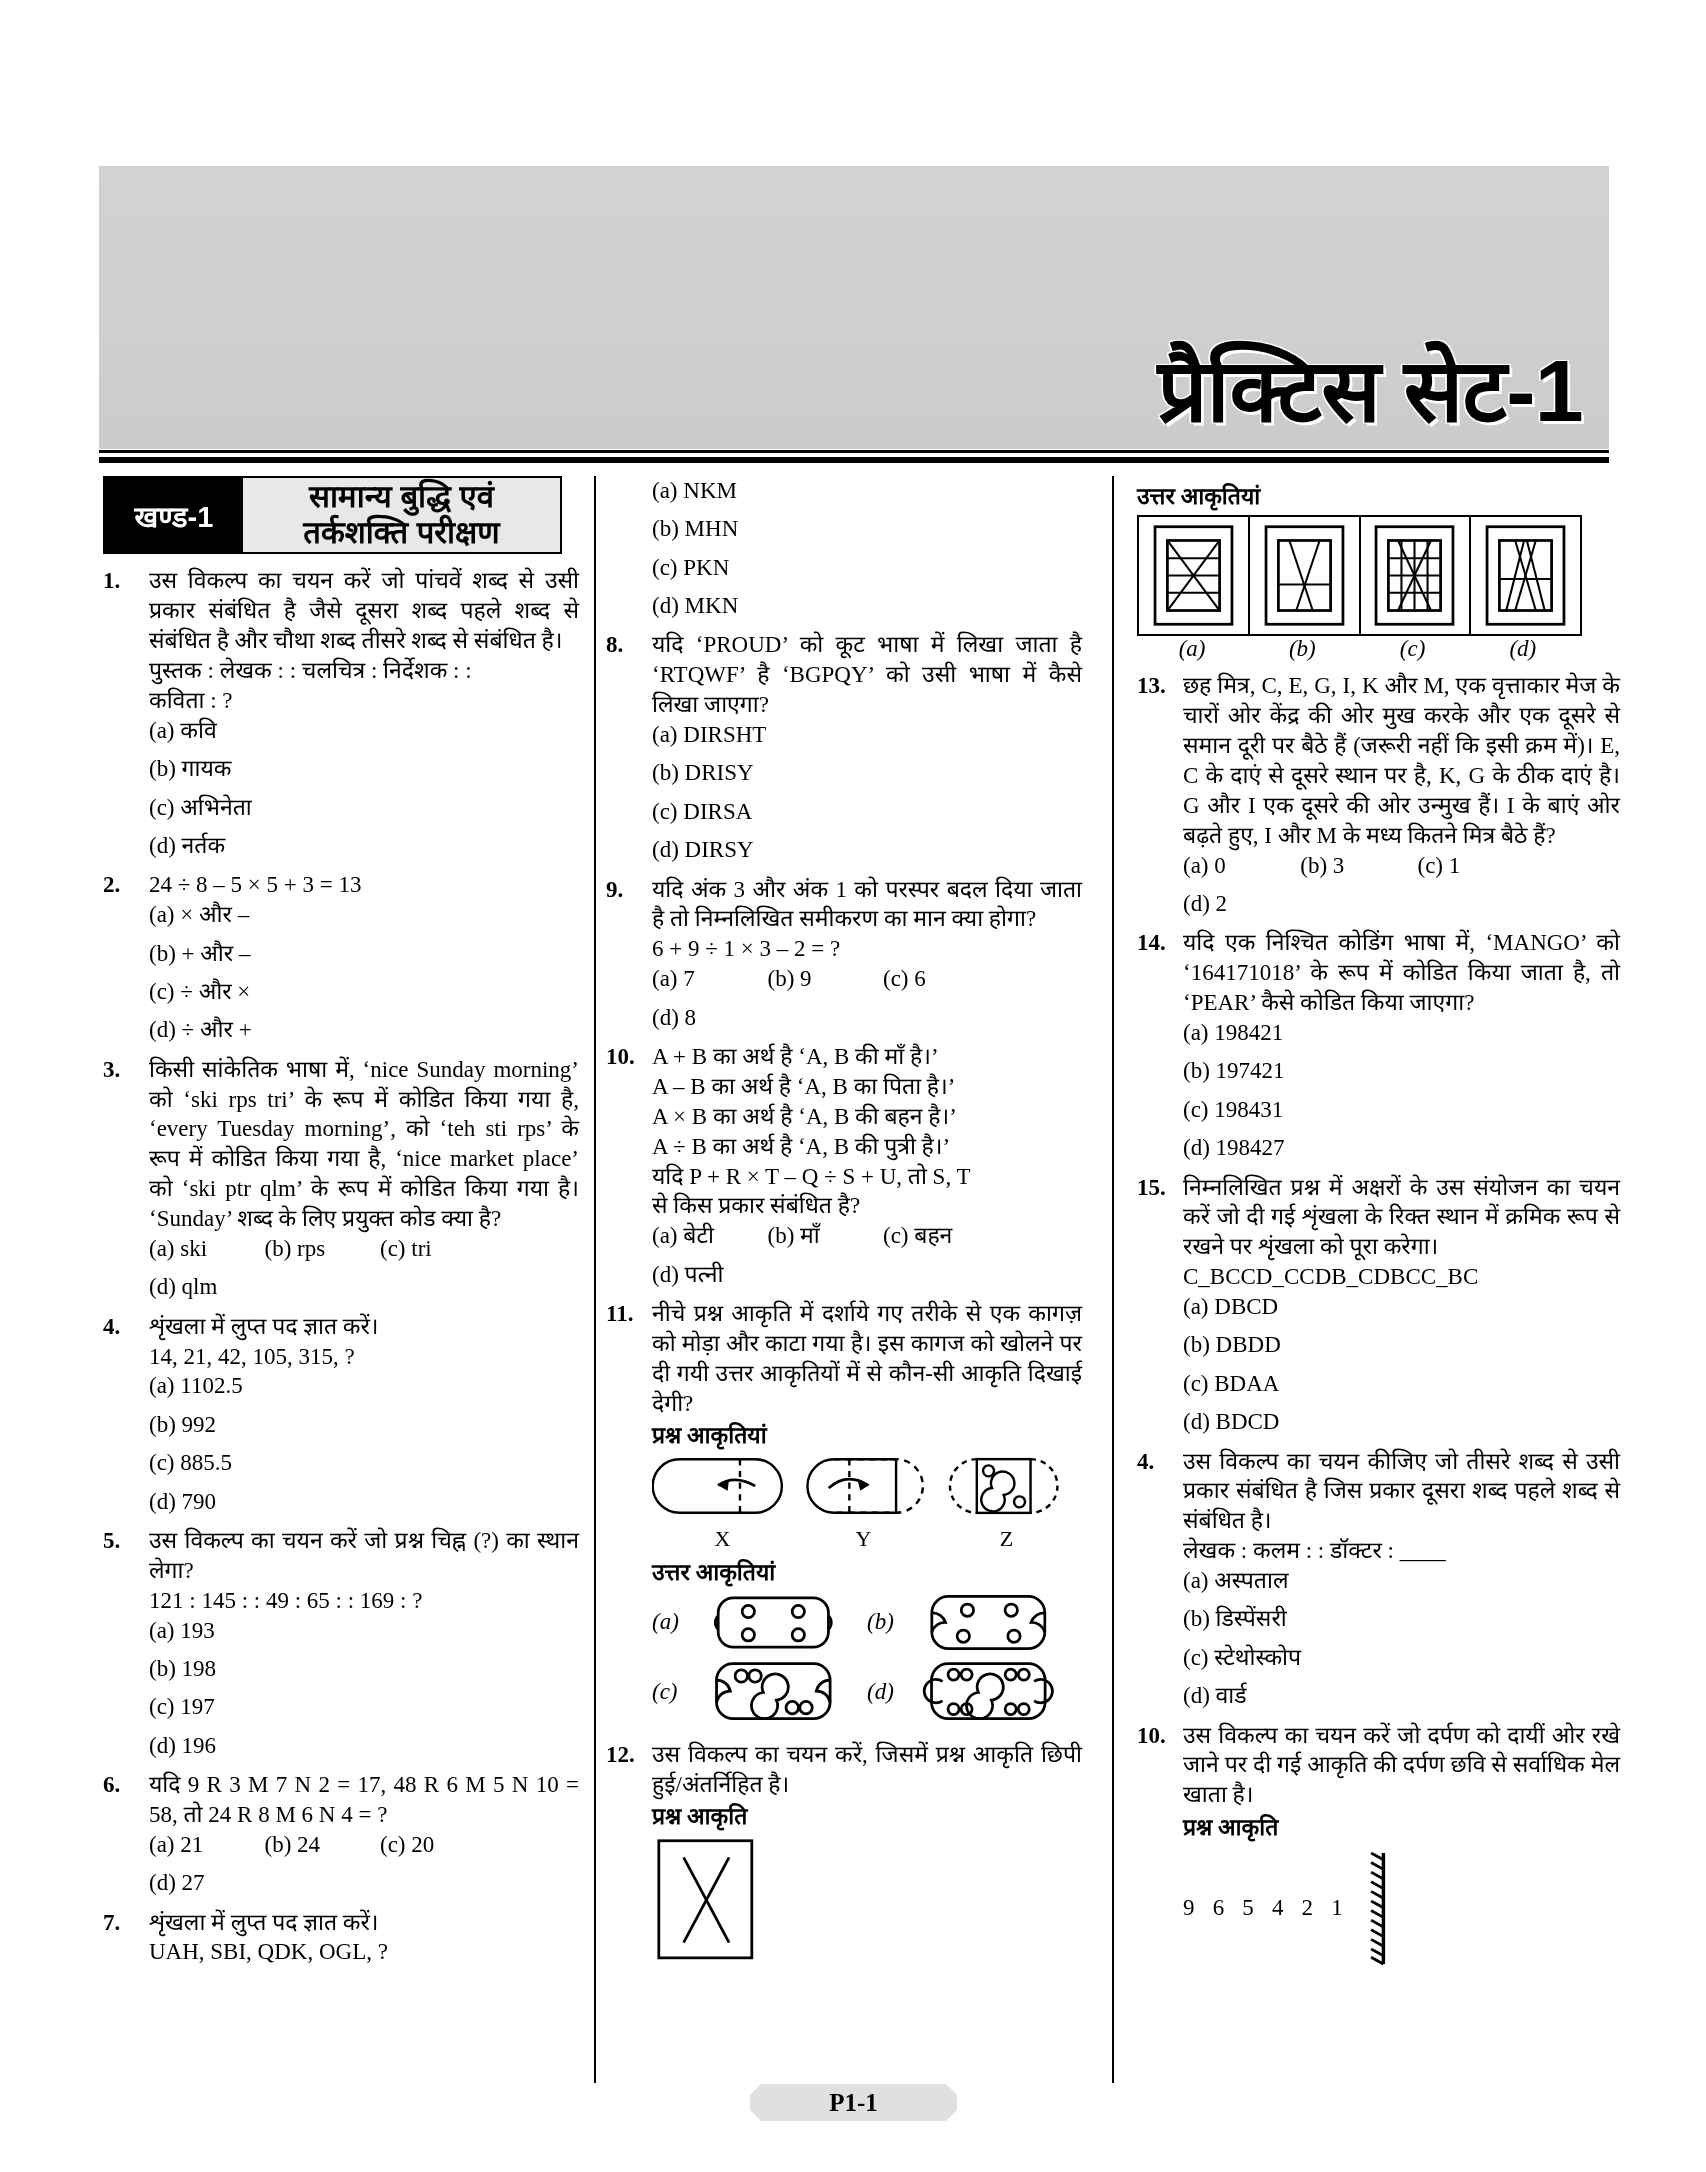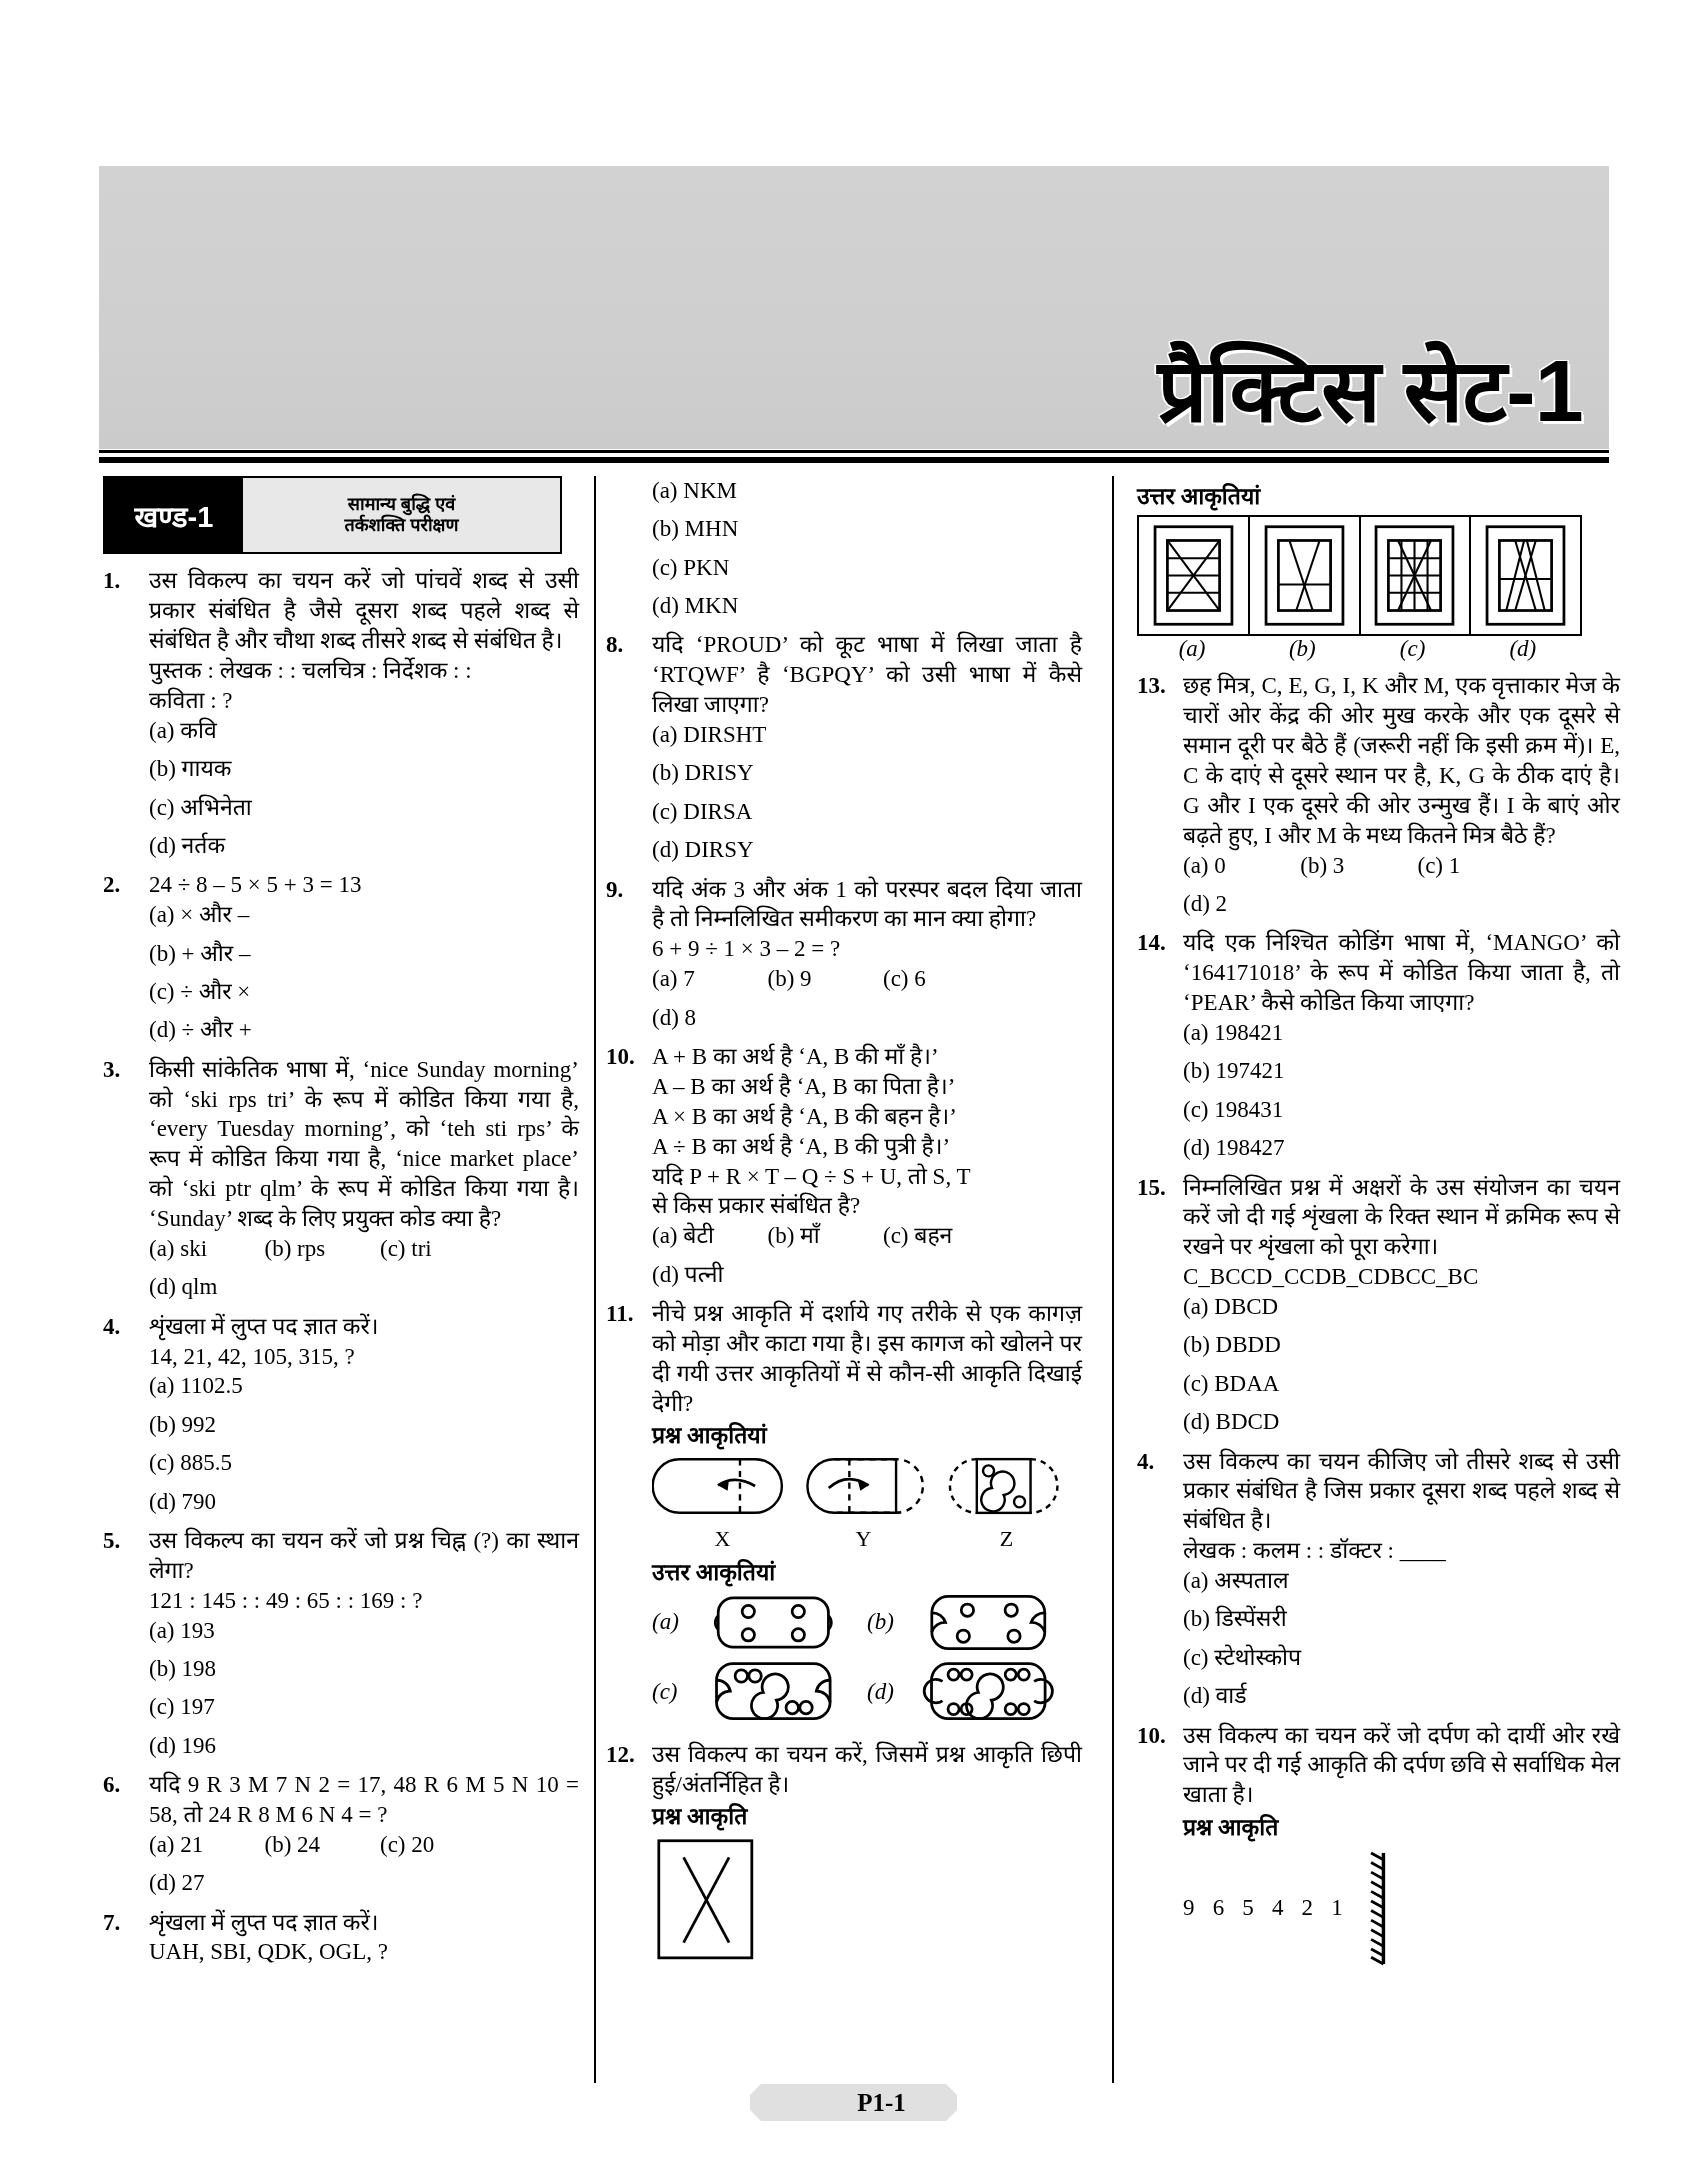--- a/index.html
+++ b/index.html
@@ -24,21 +24,21 @@
   .vrule{position:absolute;top:476px;width:2.1px;background:#000;height:1607px;}
   .vrule1{left:594px;}
   .vrule2{left:1112px;}
 
   
   .sect{display:flex;align-items:stretch;border:2.1px solid #000;width:455px;height:74px;margin-bottom:12.4px;}
   .sect-khand{background:#000;color:#fff;display:flex;align-items:center;justify-content:center;
               width:138px;font-family:"Liberation Sans",sans-serif;font-weight:bold;font-size:29px;}
   .sect-name{background:#e8e8e8;flex:1;display:flex;flex-direction:column;align-items:center;
              justify-content:center;font-family:"Liberation Sans",sans-serif;font-weight:bold;
-             font-size:18px;line-height:1.15;text-align:center;padding:0 4.1px;}
+             font-size:31px;line-height:1.15;text-align:center;padding:0 4.1px;}
 
   
   .q{display:flex;margin-bottom:9px;}
   .qnum{width:46px;flex:0 0 46px;font-weight:bold;font-size:23px;line-height:1.30;}
   .qbody{flex:1;font-size:23px;line-height:1.30;}
   .qtext{text-align:justify;}
   .qline{white-space:nowrap;}
   .opts{display:flex;flex-wrap:wrap;gap:8px;}
   .opt{font-size:23px;line-height:1.32;white-space:nowrap;}
   .opts.two .opt{width:50%;}
@@ -56,21 +56,21 @@
   .strip{border:2.8px solid #000;display:flex;width:441px;}
   .strip .cell{flex:1;border-right:2.8px solid #000;padding:6.9px 5.5px;display:flex;justify-content:center;}
   .strip .cell:last-child{border-right:none;}
   .striplabels{display:flex;width:441px;}
   .striplabels span{flex:1;text-align:center;font-size:23px;font-style:italic;}
 
   
   .footer{position:absolute;left:750px;top:2084px;width:207px;height:37px;
           background:#e0e0e0;display:flex;align-items:center;justify-content:center;
           font-family:"Liberation Serif",serif;font-weight:bold;font-size:25px;
-          clip-path:polygon(11px 0,196px 0,207px 11px,207px 26px,196px 37px,11px 37px,0 26px,0 11px);padding-left:28px;}
+          clip-path:polygon(11px 0,196px 0,207px 11px,207px 26px,196px 37px,11px 37px,0 26px,0 11px);}
   .mirror-fig{display:flex;align-items:center;margin-top:6.9px;}
   .digits{font-size:23px;letter-spacing:6.2px;font-family:"Liberation Serif",serif;}
 </style>
 </head>
 <body>
 
 <div class="page">
 
   <div class="banner">
     <div class="banner-title">प्रैक्टिस सेट-1</div>

